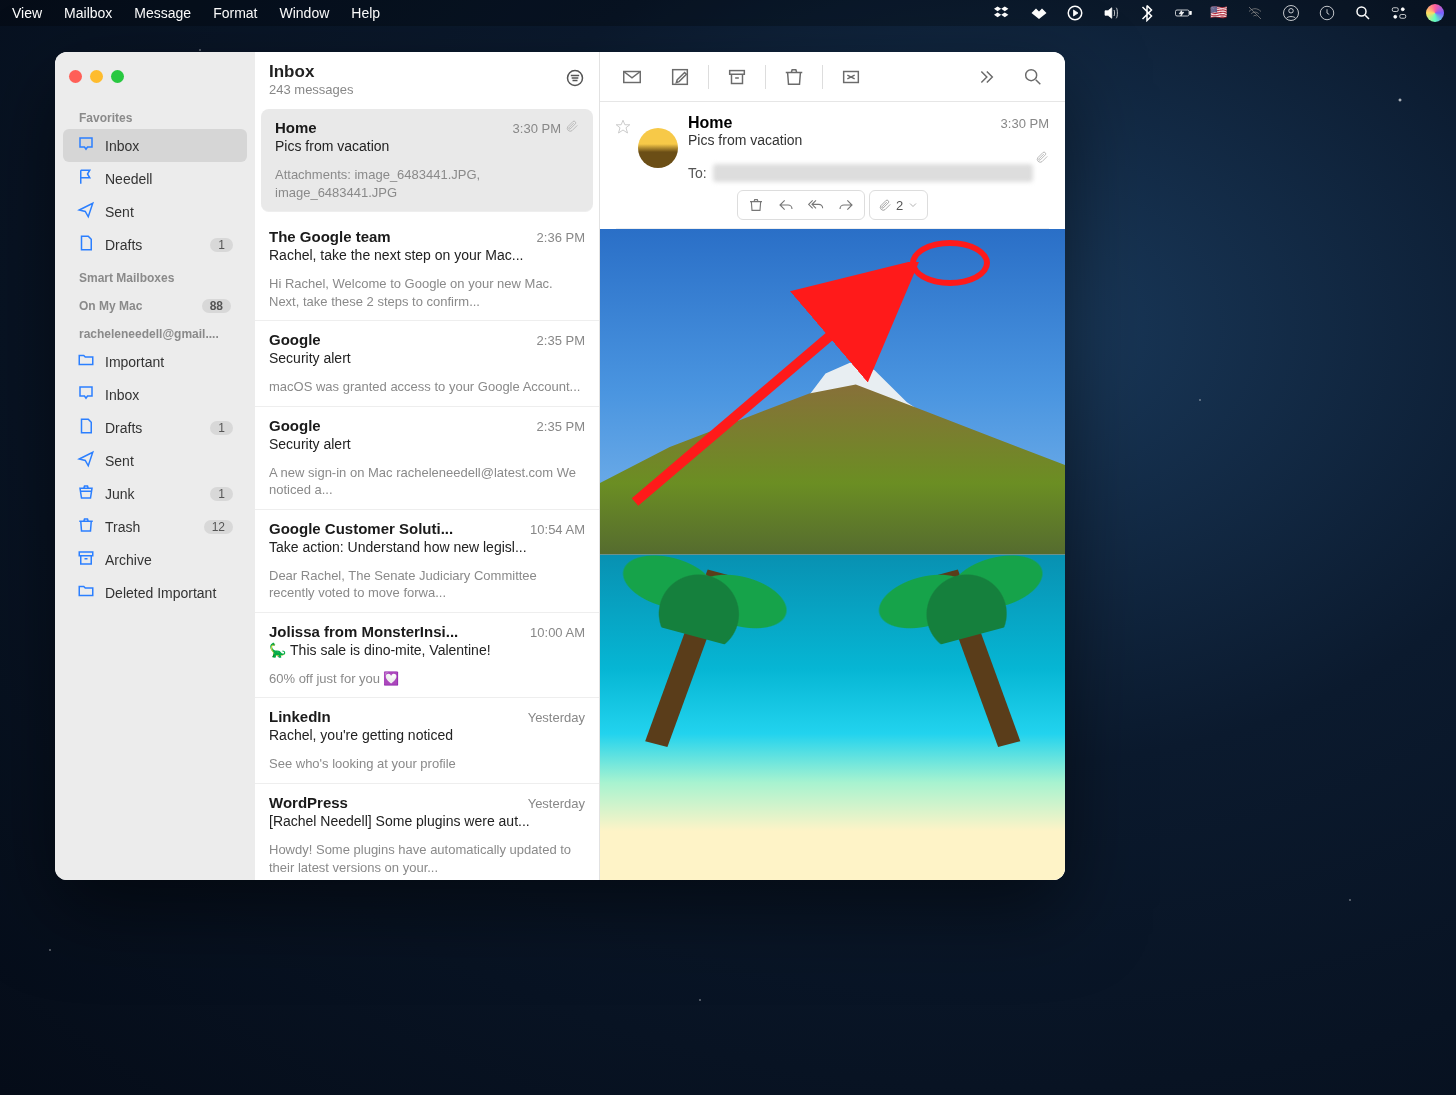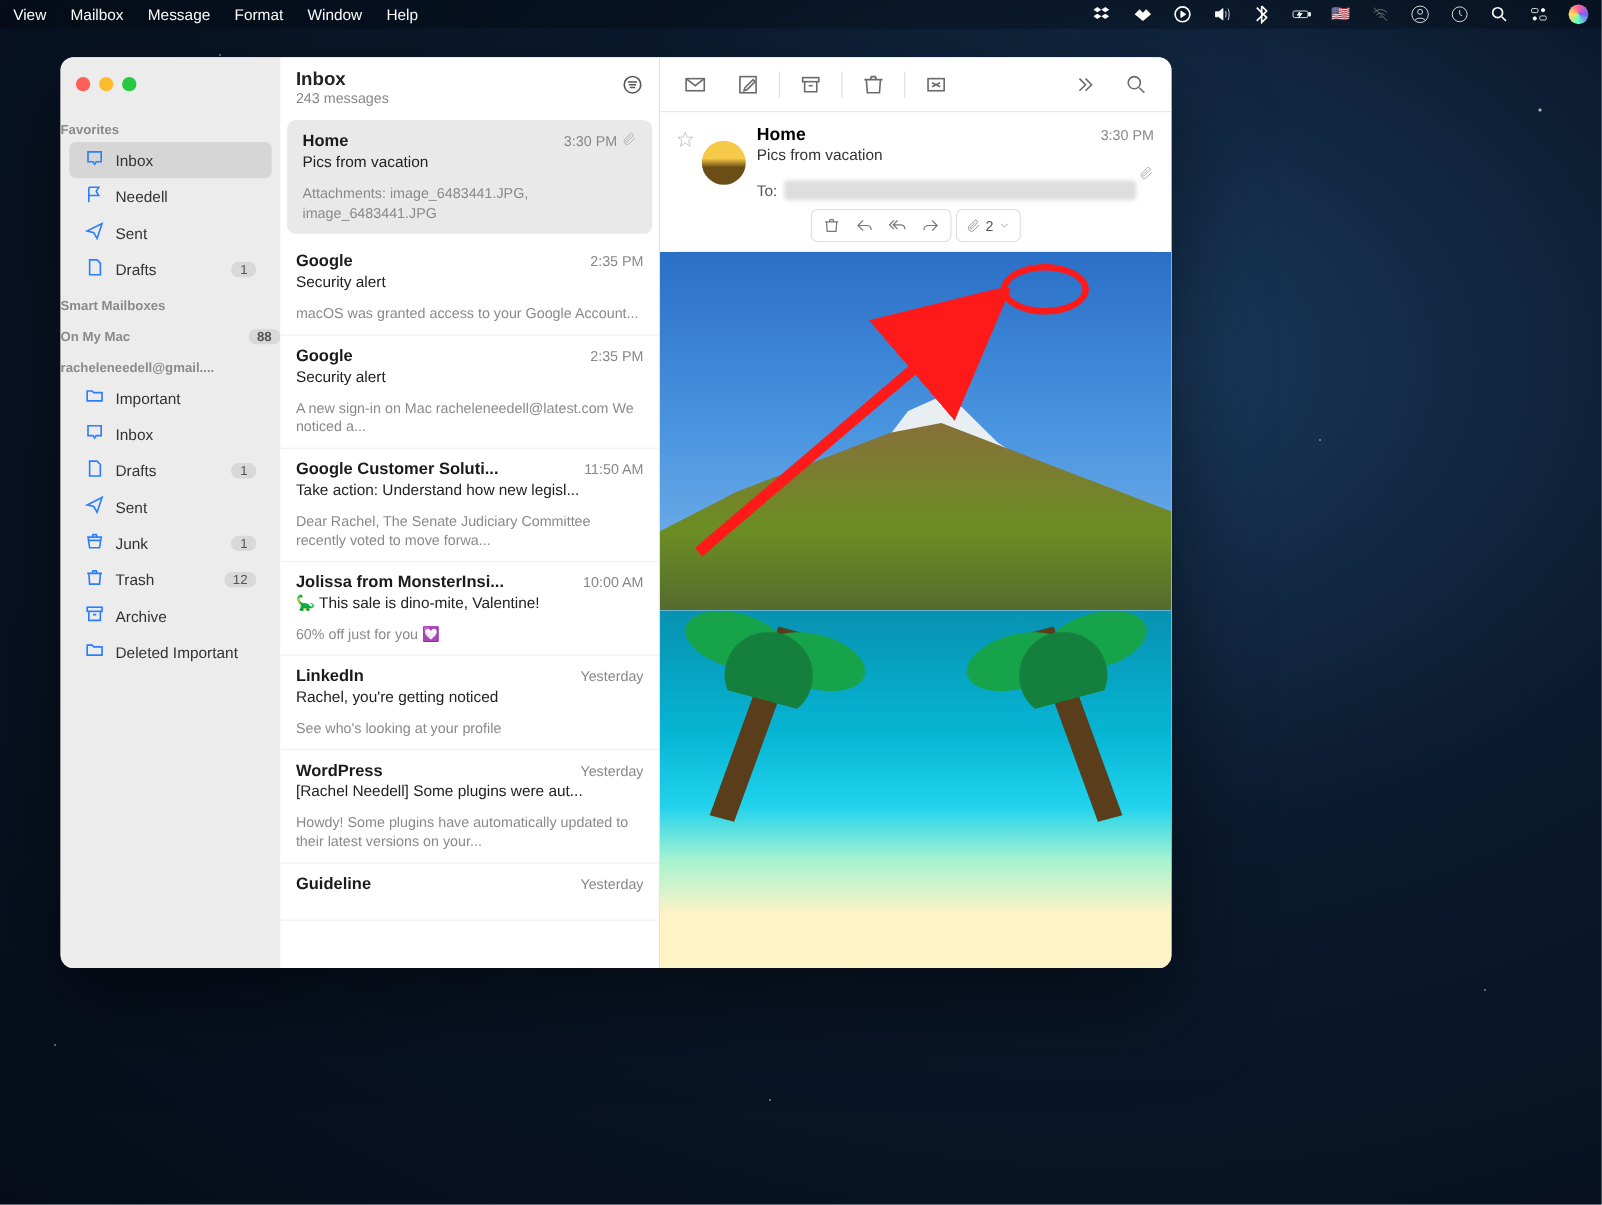--- a/index.html
+++ b/index.html
@@ -24,21 +24,21 @@
 .menubar-right svg, .menubar-right span.mi { width:18px; height:18px; fill:#fff; stroke:#fff; }
 
 
 .window { position:absolute; left:55px; top:52px; width:1010px; height:828px; background:#fff; border-radius:12px; box-shadow:0 30px 80px rgba(0,0,0,0.5); display:grid; grid-template-columns:200px 345px 1fr; overflow:hidden; }
 
 
 .sidebar { background:#ececec; padding-top:14px; font-size:14px; color:#333; overflow:hidden; }
 .traffic { display:flex; gap:8px; padding:4px 14px 18px; }
 .dot { width:13px; height:13px; border-radius:50%; }
 .dot.red{background:#ff5f57}.dot.yellow{background:#febc2e}.dot.green{background:#28c840}
-.side-section { padding:4px 0; font-size:12px; color:#8a8a8a; font-weight:600; margin-top:6px;}
+.side-section { padding:4px 24px; font-size:12px; color:#8a8a8a; font-weight:600; margin-top:6px;}
 .side-item { display:flex; align-items:center; gap:10px; padding:6px 14px; border-radius:6px; margin:0 8px; cursor:default;}
 .side-item.selected{background:#d6d6d6;}
 .side-item svg{width:18px;height:18px;stroke:#2b7fff;fill:none;stroke-width:2;}
 .side-badge{margin-left:auto;background:#d8d8d8;border-radius:10px;padding:0 8px;font-size:12px;color:#555;}
 
 
 .list-pane { background:#fff; border-right:1px solid #e2e2e2; display:flex; flex-direction:column; overflow:hidden;}
 .list-header{display:flex;align-items:center;padding:10px 14px 6px;}
 .list-header .title{font-weight:700;font-size:17px;color:#222;}
 .list-header .sub{font-size:13px;color:#888;}
@@ -282,38 +282,46 @@
             <span class="time">3:30 PM</span>
             <svg class="clip-icon" viewBox="0 0 24 24">
               <path d="M21 11l-9 9a5 5 0 01-7-7l9-9a3 3 0 014 4l-9 9a1 1 0 01-2-2l8-8"></path>
             </svg>
           </div>
           <div class="subj">Pics from vacation</div>
           <div class="preview">Attachments: image_6483441.JPG, image_6483441.JPG</div>
         </div>
         <div class="msg">
           <div class="row1">
+            <span class="sender">The Google team</span>
+            <span class="time">2:36 PM</span>
+          </div>
+          <div class="subj">Rachel, take the next step on your Mac...</div>
+          <div class="preview">Hi Rachel, Welcome to Google on your new Mac. Next, take these 2 steps to confirm...</div>
+        </div>
+        <div class="msg">
+          <div class="row1">
             <span class="sender">Google</span>
             <span class="time">2:35 PM</span>
           </div>
           <div class="subj">Security alert</div>
           <div class="preview">macOS was granted access to your Google Account...</div>
         </div>
         <div class="msg">
           <div class="row1">
             <span class="sender">Google</span>
             <span class="time">2:35 PM</span>
           </div>
           <div class="subj">Security alert</div>
           <div class="preview">A new sign-in on Mac racheleneedell@latest.com We noticed a...</div>
         </div>
         <div class="msg">
           <div class="row1">
             <span class="sender">Google Customer Soluti...</span>
-            <span class="time">11:50 AM</span>
+            <span class="time">10:54 AM</span>
           </div>
           <div class="subj">Take action: Understand how new legisl...</div>
           <div class="preview">Dear Rachel, The Senate Judiciary Committee recently voted to move forwa...</div>
         </div>
         <div class="msg">
           <div class="row1">
             <span class="sender">Jolissa from MonsterInsi...</span>
             <span class="time">10:00 AM</span>
           </div>
           <div class="subj">🦕 This sale is dino-mite, Valentine!</div>

